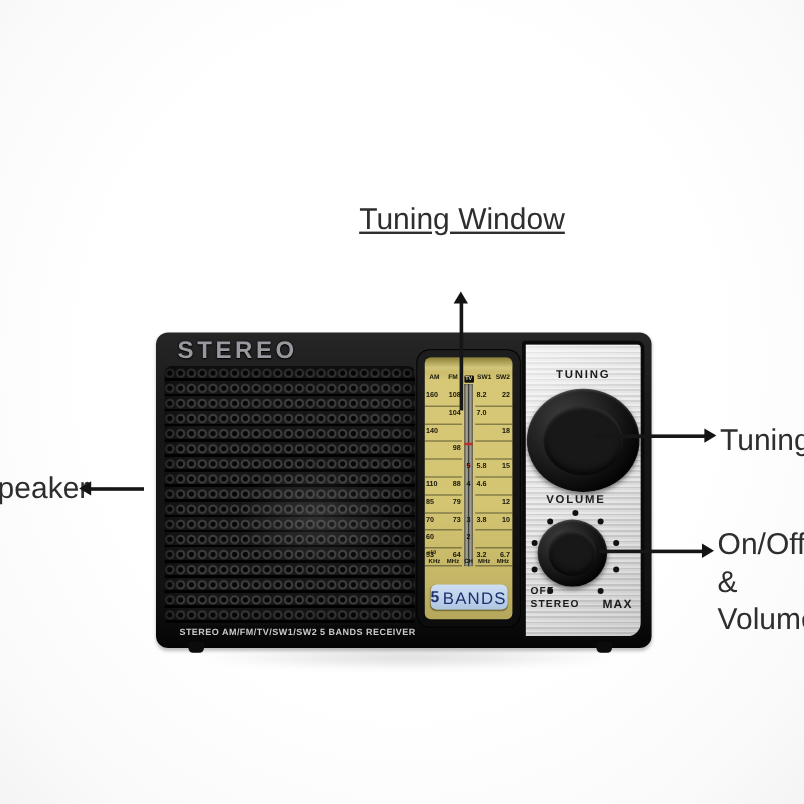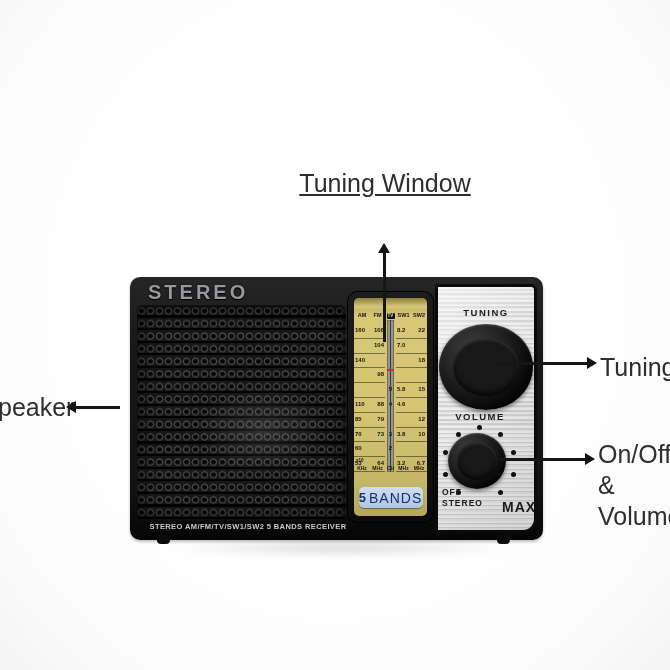--- a/index.html
+++ b/index.html
@@ -89,21 +89,21 @@
   
   .panel{position:absolute;left:305px;top:7px;width:102px;height:249px;
           border:3px solid #0a0a0a;border-radius:3px 6px 14px 3px;box-sizing:border-box;
           background-image:
             linear-gradient(135deg, rgba(255,255,255,.55), rgba(255,255,255,0) 45%, rgba(0,0,0,.10)),
             repeating-linear-gradient(180deg,#ececec 0 1.5px,#cfcfcf 1.5px 3px,#e2e2e2 3px 4.5px);}
   .panel-label{position:absolute;font-weight:bold;color:#1b1b1b;letter-spacing:1.5px;}
   .lbl-tuning{left:8px;top:20px;width:80px;text-align:center;font-size:9.5px;}
   .lbl-volume{left:2px;top:124px;width:80px;text-align:center;font-size:9.5px;}
   .lbl-off{left:4px;top:200px;font-size:8.5px;line-height:11px;letter-spacing:1px;}
-  .lbl-max{left:64px;top:212px;font-size:14px;letter-spacing:1px;}
+  .lbl-max{left:64px;top:212px;font-size:10px;letter-spacing:1px;}
   .knob-outer{position:absolute;border-radius:50%;
           background:radial-gradient(circle at 35% 30%, #3f3f3f, #141414 55%, #000 80%);
           box-shadow:0 2px 4px rgba(0,0,0,.5), inset 0 1px 2px rgba(255,255,255,.18);}
   .knob-inner{position:absolute;border-radius:50%;background:#181818;
           box-shadow:inset 0 2px 3px rgba(255,255,255,.12), inset 0 -3px 5px rgba(0,0,0,.8);}
   .tuning-knob{left:1px;top:37px;width:94px;height:86px;}
   .tuning-knob-inner{left:15px;top:51px;width:66px;height:58px;}
   .volume-knob{left:10px;top:146px;width:58px;height:56px;}
   .volume-knob-inner{left:19px;top:155px;width:40px;height:38px;}
   .vdot{position:absolute;width:5px;height:5px;border-radius:50%;background:#111;}

